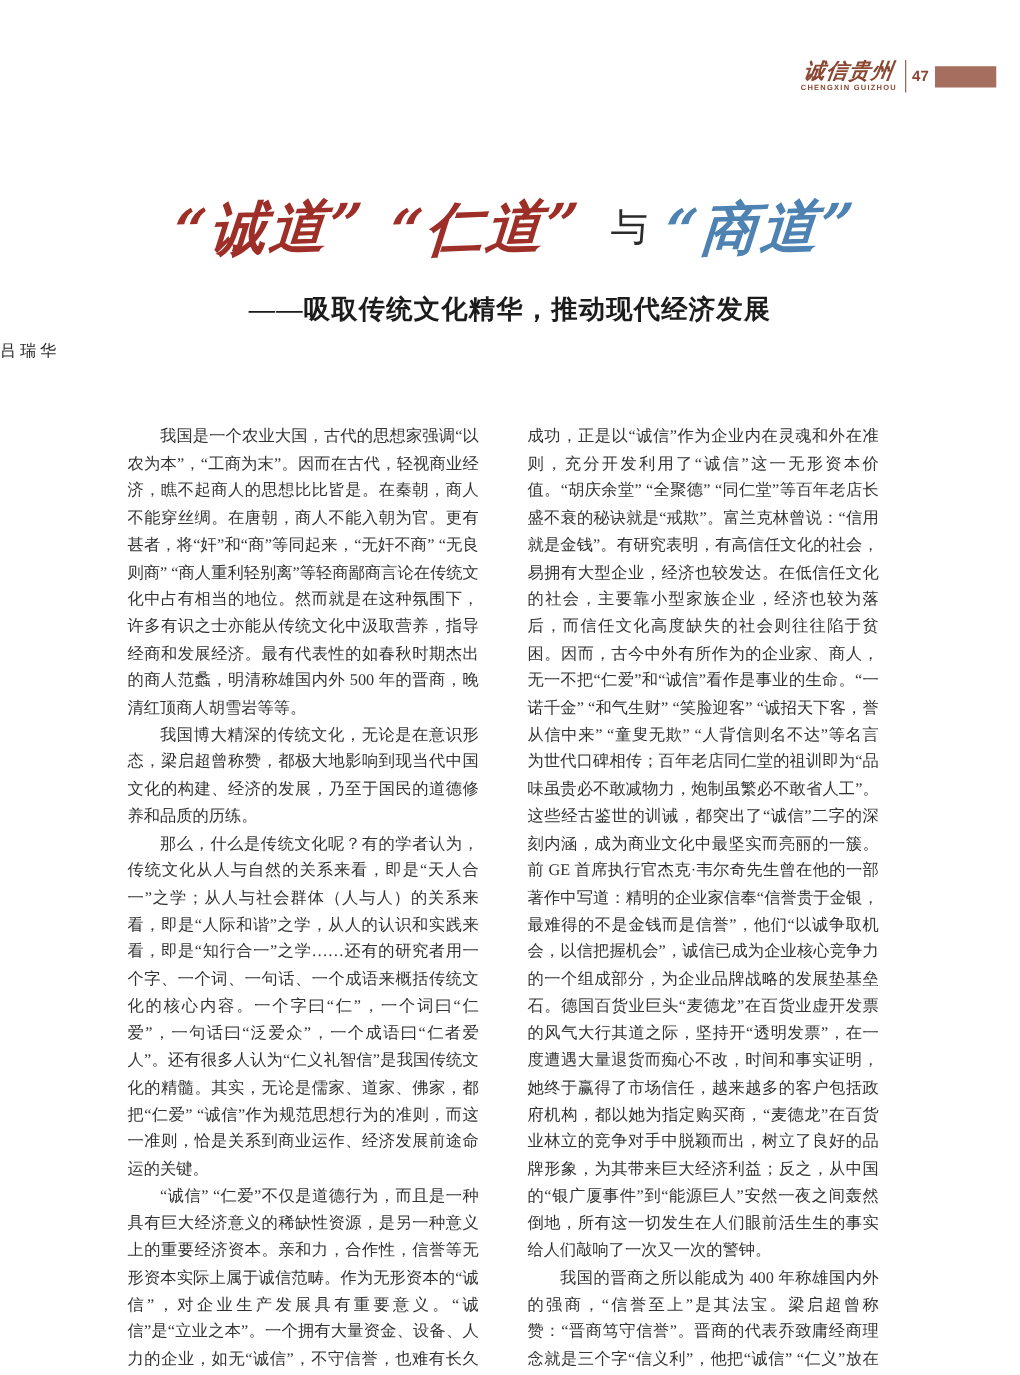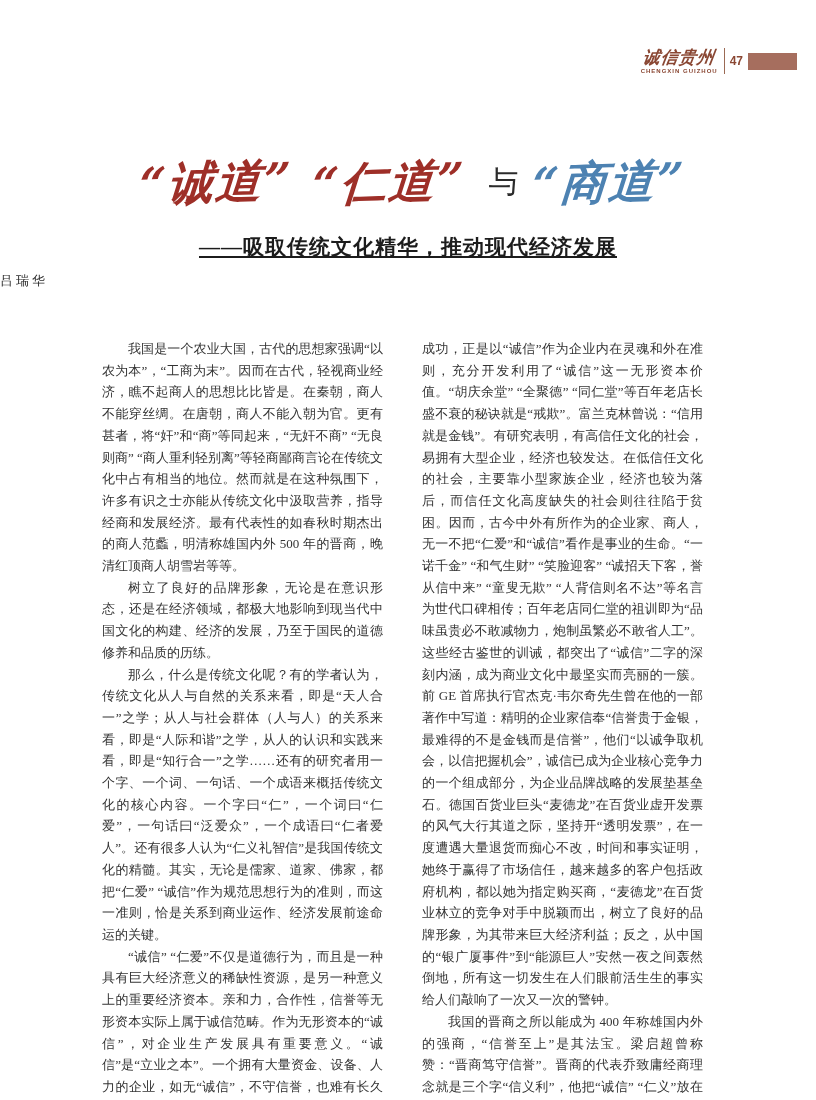--- a/index.html
+++ b/index.html
@@ -98,21 +98,20 @@
   .subtitle {
     position: absolute;
     top: 233px;
     left: 0;
     width: 100%;
     text-align: center;
     font-weight: bold;
     font-size: 21px;
     letter-spacing: 1px;
     color: #1c1c1c;
-    text-decoration: underline;
   }
   .author {
     position: absolute;
     top: 272px;
     left: 0;
     width: 100%;
     font-size: 13px;
     letter-spacing: 3px;
     color: #2b2b2b;
   }
@@ -156,21 +155,21 @@
     <span class="title-word title-red">“仁道”</span>
     <span class="title-connector">与</span>
     <span class="title-word title-blue">“商道”</span>
   </div>
   <div class="subtitle">——吸取传统文化精华，推动现代经济发展</div>
   <div class="author">吕瑞华</div>
 
   <div class="article-body">
     <div class="column">
       <p class="indent">我国是一个农业大国，古代的思想家强调“以农为本”，“工商为末”。因而在古代，轻视商业经济，瞧不起商人的思想比比皆是。在秦朝，商人不能穿丝绸。在唐朝，商人不能入朝为官。更有甚者，将“奸”和“商”等同起来，“无奸不商” “无良则商” “商人重利轻别离”等轻商鄙商言论在传统文化中占有相当的地位。然而就是在这种氛围下，许多有识之士亦能从传统文化中汲取营养，指导经商和发展经济。最有代表性的如春秋时期杰出的商人范蠡，明清称雄国内外 500 年的晋商，晚清红顶商人胡雪岩等等。</p>
-      <p class="indent">树立了良好的品牌形象，无论是在意识形态，还是在经济领域，都极大地影响到现当代中国文化的构建、经济的发展，乃至于国民的道德修养和品质的历练。</p>
+      <p class="indent">我国博大精深的传统文化，无论是在意识形态，梁启超曾称赞，都极大地影响到现当代中国文化的构建、经济的发展，乃至于国民的道德修养和品质的历练。</p>
       <p class="indent">那么，什么是传统文化呢？有的学者认为，传统文化从人与自然的关系来看，即是“天人合一”之学；从人与社会群体（人与人）的关系来看，即是“人际和谐”之学，从人的认识和实践来看，即是“知行合一”之学……还有的研究者用一个字、一个词、一句话、一个成语来概括传统文化的核心内容。一个字曰“仁”，一个词曰“仁爱”，一句话曰“泛爱众”，一个成语曰“仁者爱人”。还有很多人认为“仁义礼智信”是我国传统文化的精髓。其实，无论是儒家、道家、佛家，都把“仁爱” “诚信”作为规范思想行为的准则，而这一准则，恰是关系到商业运作、经济发展前途命运的关键。</p>
       <p class="indent">“诚信” “仁爱”不仅是道德行为，而且是一种具有巨大经济意义的稀缺性资源，是另一种意义上的重要经济资本。亲和力，合作性，信誉等无形资本实际上属于诚信范畴。作为无形资本的“诚信”，对企业生产发展具有重要意义。“诚信”是“立业之本”。一个拥有大量资金、设备、人力的企业，如无“诚信”，不守信誉，也难有长久立足之地。成功的企业之所以</p>
     </div>
     <div class="column">
       <p>成功，正是以“诚信”作为企业内在灵魂和外在准则，充分开发利用了“诚信”这一无形资本价值。“胡庆余堂” “全聚德” “同仁堂”等百年老店长盛不衰的秘诀就是“戒欺”。富兰克林曾说：“信用就是金钱”。有研究表明，有高信任文化的社会，易拥有大型企业，经济也较发达。在低信任文化的社会，主要靠小型家族企业，经济也较为落后，而信任文化高度缺失的社会则往往陷于贫困。因而，古今中外有所作为的企业家、商人，无一不把“仁爱”和“诚信”看作是事业的生命。“一诺千金” “和气生财” “笑脸迎客” “诚招天下客，誉从信中来” “童叟无欺” “人背信则名不达”等名言为世代口碑相传；百年老店同仁堂的祖训即为“品味虽贵必不敢减物力，炮制虽繁必不敢省人工”。这些经古鉴世的训诫，都突出了“诚信”二字的深刻内涵，成为商业文化中最坚实而亮丽的一簇。前 GE 首席执行官杰克·韦尔奇先生曾在他的一部著作中写道：精明的企业家信奉“信誉贵于金银，最难得的不是金钱而是信誉”，他们“以诚争取机会，以信把握机会”，诚信已成为企业核心竞争力的一个组成部分，为企业品牌战略的发展垫基垒石。德国百货业巨头“麦德龙”在百货业虚开发票的风气大行其道之际，坚持开“透明发票”，在一度遭遇大量退货而痴心不改，时间和事实证明，她终于赢得了市场信任，越来越多的客户包括政府机构，都以她为指定购买商，“麦德龙”在百货业林立的竞争对手中脱颖而出，树立了良好的品牌形象，为其带来巨大经济利益；反之，从中国的“银广厦事件”到“能源巨人”安然一夜之间轰然倒地，所有这一切发生在人们眼前活生生的事实给人们敲响了一次又一次的警钟。</p>
       <p class="indent">我国的晋商之所以能成为 400 年称雄国内外的强商，“信誉至上”是其法宝。梁启超曾称赞：“晋商笃守信誉”。晋商的代表乔致庸经商理念就是三个字“信义利”，他把“诚信” “仁义”放在前面，而</p>
     </div>
   </div>
 
 </div>

